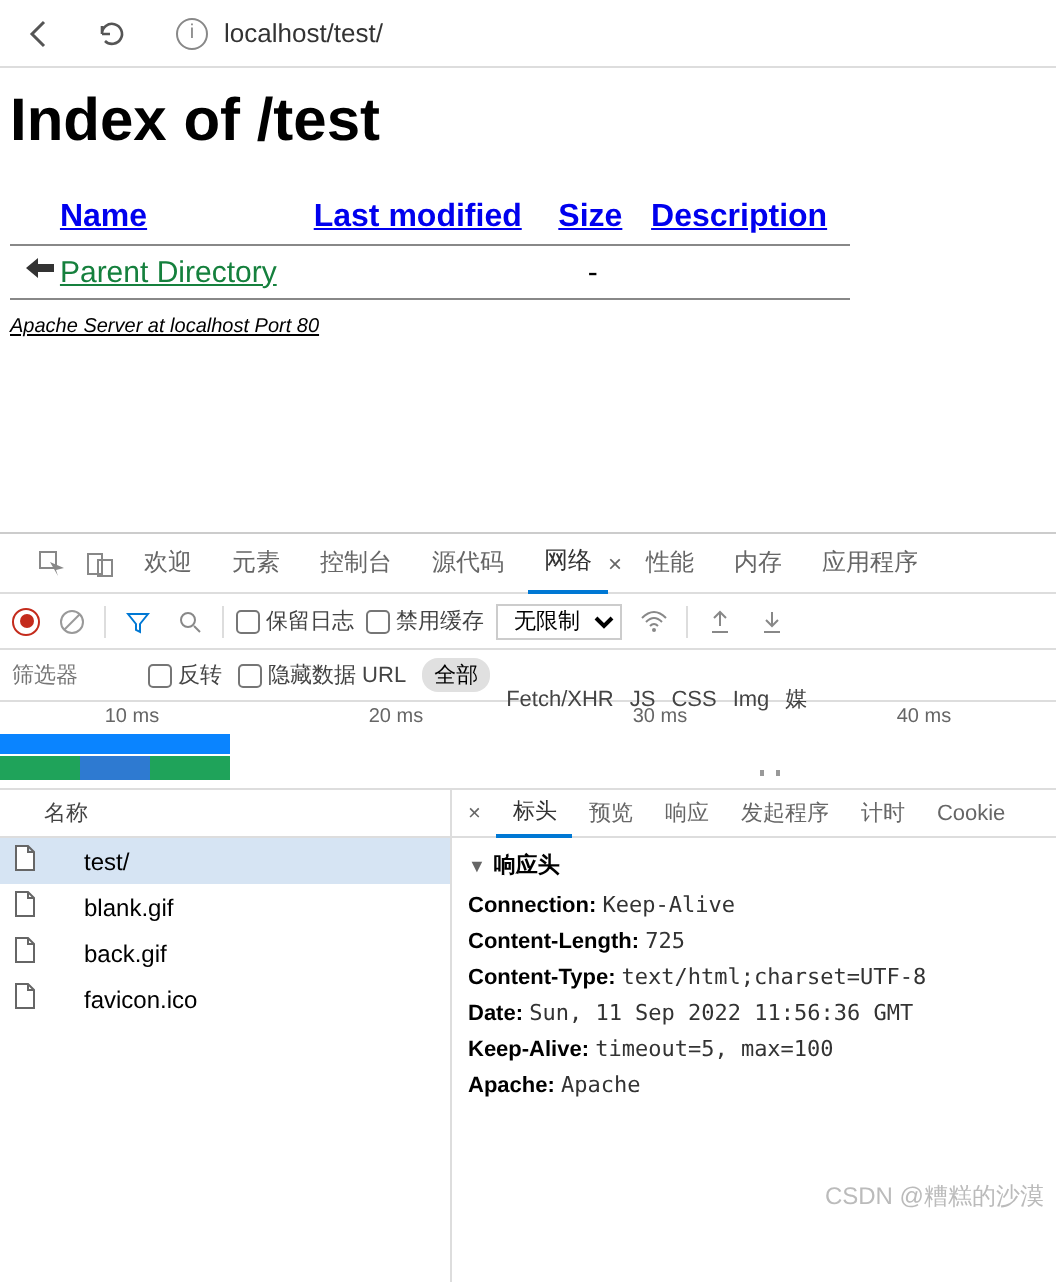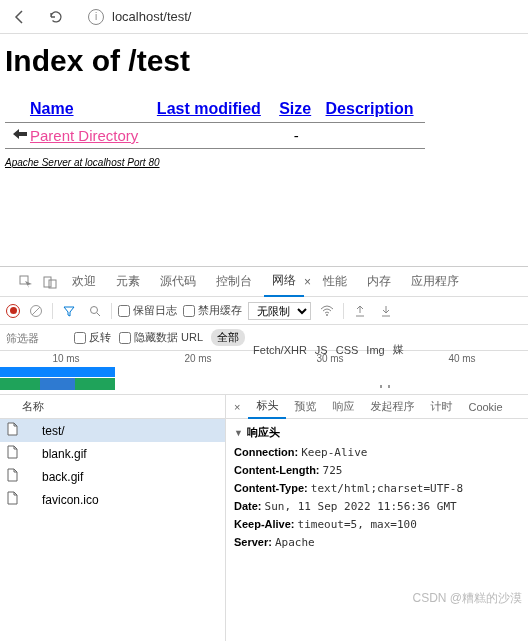--- a/index.html
+++ b/index.html
@@ -12,21 +12,21 @@
 .info-icon { width: 16px; height: 16px; border: 1px solid #888; border-radius: 50%; display: flex; align-items: center; justify-content: center; font-size: 10px; color: #888; }
 
 
 .page { padding: 10px 5px 10px 5px; }
 .page h1 { font-size: 30px; font-weight: bold; margin-bottom: 18px; }
 table.listing { width: 420px; border-collapse: collapse; }
 table.listing th { text-align: left; padding: 4px 6px; margin-left: 44px; }
 table.listing th a { color: #0000EE; text-decoration: underline; font-weight: bold; }
 table.listing .hr-row td { border-top: 1px solid #888; padding: 0; }
 table.listing td { padding: 4px 6px; font-size: 15px; }
-.parent-link { color: #ec4899; text-decoration: underline; }
+.parent-link { color: #15803d; text-decoration: underline; }
 .folder-icon { display: inline-block; width: 18px; }
 .server-line { font-style: italic; font-size: 10px; margin-top: 8px; text-decoration: underline; }
 
 
 .devtools { position: absolute; top: 266px; left: 0; right: 0; bottom: 0; border-top: 1px solid #ccc; background: #fff; font-size: 12px; display: flex; flex-direction: column; }
 .dt-tabrow { display: flex; align-items: center; height: 30px; border-bottom: 1px solid #ddd; padding: 0 16px; gap: 4px; white-space: nowrap; }
 .dt-tab { padding: 6px 8px; color: #666; font-size: 12px; }
 .dt-tab.active { border-bottom: 2px solid #0078d4; color: #333; }
 .dt-icon { width: 20px; height: 20px; display: flex; align-items: center; justify-content: center; color: #666; }
 .close-x { color: #666; margin-left: -4px; }
@@ -137,22 +137,22 @@
         </svg>
     </div>
     <div class="dt-icon">
       <svg width="14" height="14" viewBox="0 0 14 14">
           <rect x="1" y="2" width="7" height="10" stroke="#888" fill="none"></rect>
           <rect x="6" y="5" width="7" height="8" stroke="#888" fill="none"></rect>
         </svg>
     </div>
     <div class="dt-tab">欢迎</div>
     <div class="dt-tab">元素</div>
+    <div class="dt-tab">控制台</div>
     <div class="dt-tab">源代码</div>
-    <div class="dt-tab">控制台</div>
     <div class="dt-tab active">网络</div>
     <span class="close-x">×</span>
     <div class="dt-tab">性能</div>
     <div class="dt-tab">内存</div>
     <div class="dt-tab">应用程序</div>
   </div>
 
   <div class="dt-toolbar">
     <div class="rec-btn"></div>
     <div class="dt-icon">
@@ -284,19 +284,19 @@
       <div class="headers-body">
         <div class="sec-title">
           <span class="tri">▼</span>
           <span>响应头</span>
         </div>
         <div class="hdr-row"><span class="hdr-key">Connection:</span> <span class="hdr-val">Keep-Alive</span></div>
         <div class="hdr-row"><span class="hdr-key">Content-Length:</span> <span class="hdr-val">725</span></div>
         <div class="hdr-row"><span class="hdr-key">Content-Type:</span> <span class="hdr-val">text/html;charset=UTF-8</span></div>
         <div class="hdr-row"><span class="hdr-key">Date:</span> <span class="hdr-val">Sun, 11 Sep 2022 11:56:36 GMT</span></div>
         <div class="hdr-row"><span class="hdr-key">Keep-Alive:</span> <span class="hdr-val">timeout=5, max=100</span></div>
-        <div class="hdr-row"><span class="hdr-key">Server:</span> <span class="hdr-val">Apache</span></div>
+        <div class="hdr-row"><span class="hdr-key">Apache:</span> <span class="hdr-val">Apache</span></div>
       </div>
     </div>
   </div>
 </div>
 
 <div class="watermark">CSDN @糟糕的沙漠</div>
 
 </body></html>

